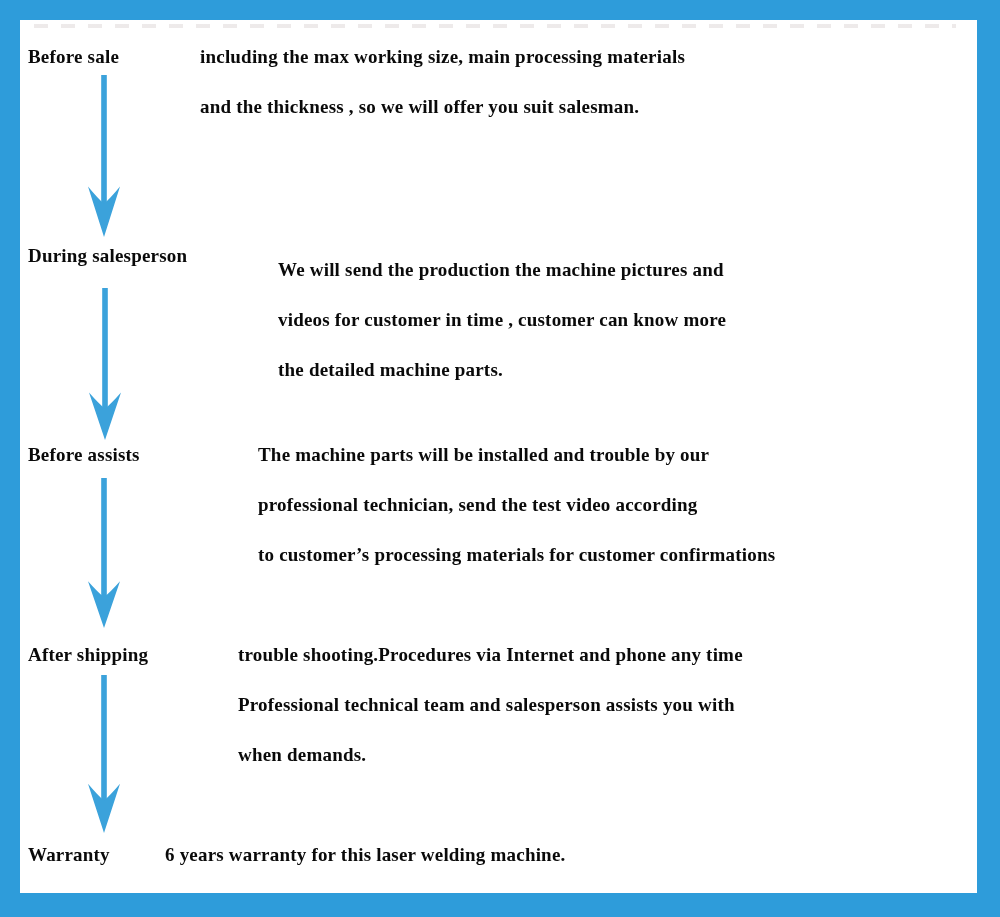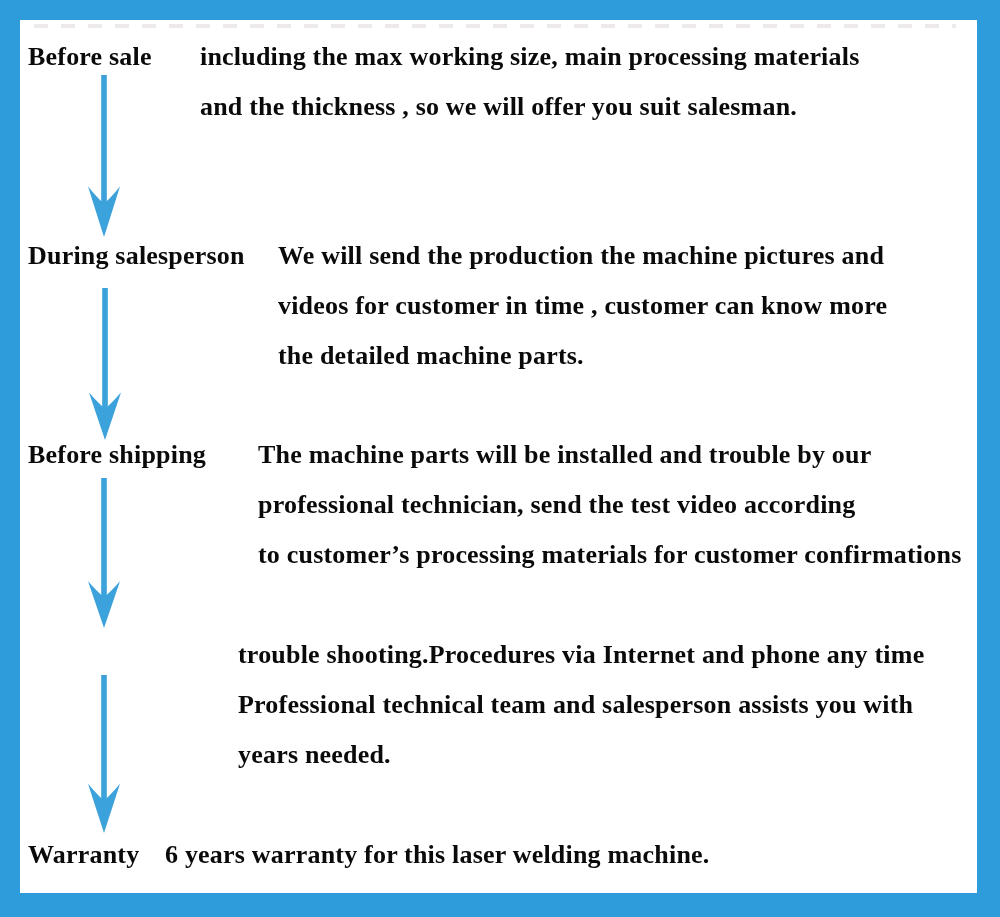--- a/index.html
+++ b/index.html
@@ -21,21 +21,21 @@
   }
   .dashes {
     position: absolute;
     left: 34px; right: 44px; top: 24px;
     height: 4px;
     background: repeating-linear-gradient(90deg,
       rgba(205,195,195,0.35) 0 14px, transparent 14px 27px);
   }
   .label, .bodytext {
     position: absolute;
-    font-size: 26px;
+    font-size: 19px;
     line-height: 50px;
     white-space: nowrap;
     letter-spacing: 0.2px;
   }
   .arrow { position: absolute; width: 40px; }
   .arrow rect, .arrow path { fill: var(--arrow-color, #3BA2DB); }
 </style>
 </head>
 <body>
 
@@ -47,45 +47,46 @@
   <div class="bodytext" style="left:200px; top:32px">
     <div>including the max working size, main processing materials</div>
     <div>and the thickness , so we will offer you suit salesman.</div>
   </div>
   <svg class="arrow" style="left:84px; top:75px; height:162px" viewBox="0 0 40 160" preserveAspectRatio="none">
     <rect x="17.2" y="0" width="5.6" height="130"></rect>
     <path d="M20 160 L4 110 Q14 122 20 127 Q26 122 36 110 Z"></path>
   </svg>
 
   <div class="label" style="left:28px; top:231px">During salesperson</div>
-  <div class="bodytext" style="left:278px; top:231px">
+  <div class="bodytext" style="left:278px; top:245px">
     <div>We will send the production the machine pictures and</div>
     <div>videos for customer in time , customer can know more</div>
     <div>the detailed machine parts.</div>
   </div>
   <svg class="arrow" style="left:85px; top:288px; height:152px" viewBox="0 0 40 160" preserveAspectRatio="none">
     <rect x="17.2" y="0" width="5.6" height="130"></rect>
     <path d="M20 160 L4 110 Q14 122 20 127 Q26 122 36 110 Z"></path>
   </svg>
 
-  <div class="label" style="left:28px; top:430px">Before shipping</div>
+  <div class="label" style="left:28px; top:430px">Before assists</div>
   <div class="bodytext" style="left:258px; top:430px">
     <div>The machine parts will be installed and trouble by our</div>
     <div>professional technician, send the test video according</div>
     <div>to customer’s processing materials for customer confirmations</div>
   </div>
   <svg class="arrow" style="left:84px; top:478px; height:150px" viewBox="0 0 40 160" preserveAspectRatio="none">
     <rect x="17.2" y="0" width="5.6" height="130"></rect>
     <path d="M20 160 L4 110 Q14 122 20 127 Q26 122 36 110 Z"></path>
   </svg>
 
+  <div class="label" style="left:28px; top:630px">After shipping</div>
   <div class="bodytext" style="left:238px; top:630px">
     <div>trouble shooting.Procedures via Internet and phone any time</div>
     <div>Professional technical team and salesperson assists you with</div>
-    <div>years needed.</div>
+    <div>when demands.</div>
   </div>
   <svg class="arrow" style="left:84px; top:675px; height:158px" viewBox="0 0 40 160" preserveAspectRatio="none">
     <rect x="17.2" y="0" width="5.6" height="130"></rect>
     <path d="M20 160 L4 110 Q14 122 20 127 Q26 122 36 110 Z"></path>
   </svg>
 
   <div class="label" style="left:28px; top:830px">Warranty</div>
   <div class="bodytext" style="left:165px; top:830px">
     <div>6 years warranty for this laser welding machine.</div>
   </div>

